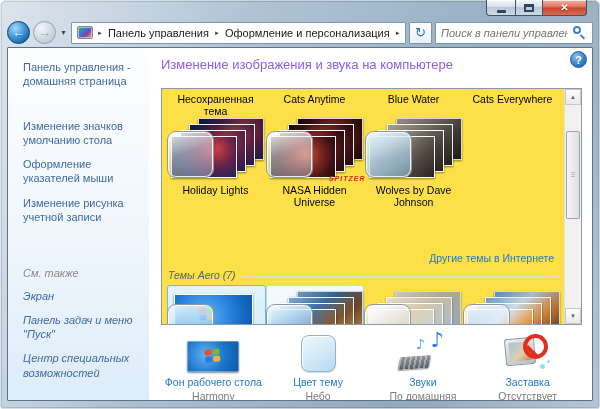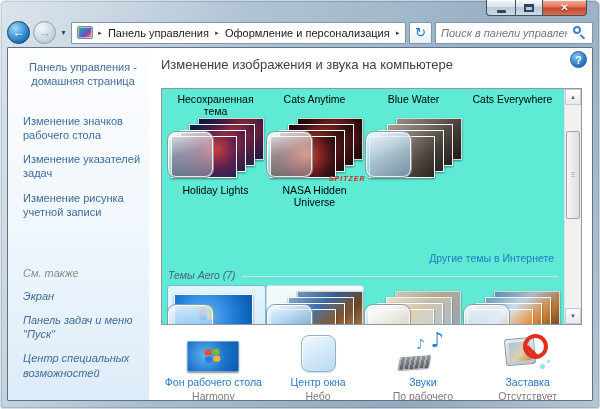--- a/index.html
+++ b/index.html
@@ -104,38 +104,38 @@
   .content {
     position:absolute; top:47px; left:7px; right:7px; bottom:8px;
     display:flex; background:#fff; border:1px solid #5f7287; border-radius:1px; overflow:hidden;
   }
 
   .sidebar {
     width:141px; flex:none; padding:12px 6px 10px 15px;
     background:linear-gradient(180deg,#fdfeff 0%,#eff6fc 55%,#ddecf9 100%);
     display:flex; flex-direction:column; font-size:11px; line-height:1.3;
   }
-  .side-link { color:#3f6b9e; margin-bottom:15px; cursor:pointer;text-align:center; }
+  .side-link { color:#3f6b9e; margin-bottom:20px; cursor:pointer; }
   .task-link { color:#3f6b9e; margin-bottom:10px; cursor:pointer; }
   .task-group { margin-top:10px; }
   .see-also { margin-top:auto;font-style:italic; }
   .see-also-header { color:#8a8a8a; margin-bottom:8px; }
 
   .main { flex:1; position:relative; background:#fff; padding:6px 10px 0 12px; display:flex; flex-direction:column; overflow:hidden; }
   .help-btn {
     position:absolute; top:3px; right:5px; width:17px; height:17px; border-radius:50%;
     background:radial-gradient(circle at 35% 30%, #86c0ee, #2f7cc4 60%, #1b5a9e);
     border:1px solid #275f9e; color:#fff; font-weight:bold; font-size:11px;
     display:flex; align-items:center; justify-content:center; cursor:pointer;
   }
-  .page-title { color:#404040; font-size:13px; font-weight:400; margin:3px 0 9px 0; }
+  .page-title { color:#8b5cf6; font-size:13px; font-weight:400; margin:3px 0 9px 0; }
   .page-subtitle { font-size:9.5px; color:#0d0d0d; margin-bottom:7px; white-space:nowrap; overflow:hidden; }
 
   
-  .listbox { position:relative; flex:none; height:237px; border:1px solid #8c99a6; background:#5eead4; }
+  .listbox { position:relative; flex:none; height:237px; border:1px solid #8c99a6; background:#fde047; }
   .list-scroll { position:absolute; inset:0 17px 0 0; overflow:hidden; padding:4px 2px 0 4px; }
 
   .label-row { display:flex; margin-bottom:1px; }
   .label-cell { width:25%; text-align:center; font-size:10.5px; color:#000; cursor:pointer; }
 
   .themes-row { display:flex; }
   .theme-cell { width:25%; display:flex; flex-direction:column; align-items:center; cursor:pointer; }
   .theme-name { font-size:10.5px; text-align:center; line-height:1.15; margin-top:4px; max-width:102px; color:#000; }
 
   .stack { position:relative; width:98px; height:62px; flex:none; }
@@ -301,22 +301,22 @@
           <span class="handle"></span>
         </span>
     </div>
   </div>
 
   <div class="content">
 
     <div class="sidebar">
       <div class="side-link">Панель управления - домашняя страница</div>
       <div class="task-group">
-        <div class="task-link">Изменение значков рабочего стола</div>
-        <div class="task-link">Изменение указателей задач</div>
+        <div class="task-link">Изменение значков умолчанию стола</div>
+        <div class="task-link">Оформление указателей мыши</div>
         <div class="task-link">Изменение рисунка учетной записи</div>
       </div>
       <div class="see-also">
         <div class="see-also-header">См. также</div>
         <div class="task-link">Экран</div>
         <div class="task-link">Панель задач и меню "Пуск"</div>
         <div class="task-link">Центр специальных возможностей</div>
       </div>
     </div>
 
@@ -361,20 +361,21 @@
               <div class="theme-name">NASA Hidden Universe</div>
             </div>
             <div class="theme-cell">
               <div class="stack">
                 <span class="layer L1 bg-wolves"></span>
                 <span class="layer L2 bg-wolves"></span>
                 <span class="layer L3 bg-wolves"></span>
                 <span class="layer L4 bg-wolves"></span>
                 <span class="glass glass-blue"></span>
               </div>
+              <div class="theme-name">Wolves by Dave Johnson</div>
             </div>
           </div>
 
           <div class="online-row">
             <span class="text-link">Другие темы в Интернете</span>
           </div>
 
           <div class="group-row">
             <span>Темы Aero (7)</span>
           </div>
@@ -452,33 +453,33 @@
                 </span>
               </span>
           </div>
           <div class="f-label">Фон рабочего стола</div>
           <div class="f-value">Harmony</div>
         </div>
         <div class="footer-cell">
           <div class="f-iconbox">
             <span class="icon-wincolor"></span>
           </div>
-          <div class="f-label">Центр окна</div>
+          <div class="f-label">Цвет тему</div>
           <div class="f-value">Небо</div>
         </div>
         <div class="footer-cell">
           <div class="f-iconbox">
             <span class="icon-sounds">
               <span class="snd-kbd"></span>
               <span class="snd-note1">♪</span>
               <span class="snd-note2">♪</span>
             </span>
           </div>
           <div class="f-label">Звуки</div>
-          <div class="f-value">По рабочего</div>
+          <div class="f-value">По домашняя</div>
         </div>
         <div class="footer-cell">
           <div class="f-iconbox">
             <span class="icon-saver">
               <span class="svr-monitor">
                   <span class="svr-screen"></span>
                 </span>
               <span class="svr-ban">
                   <span class="svr-ban-bar"></span>
                 </span>

